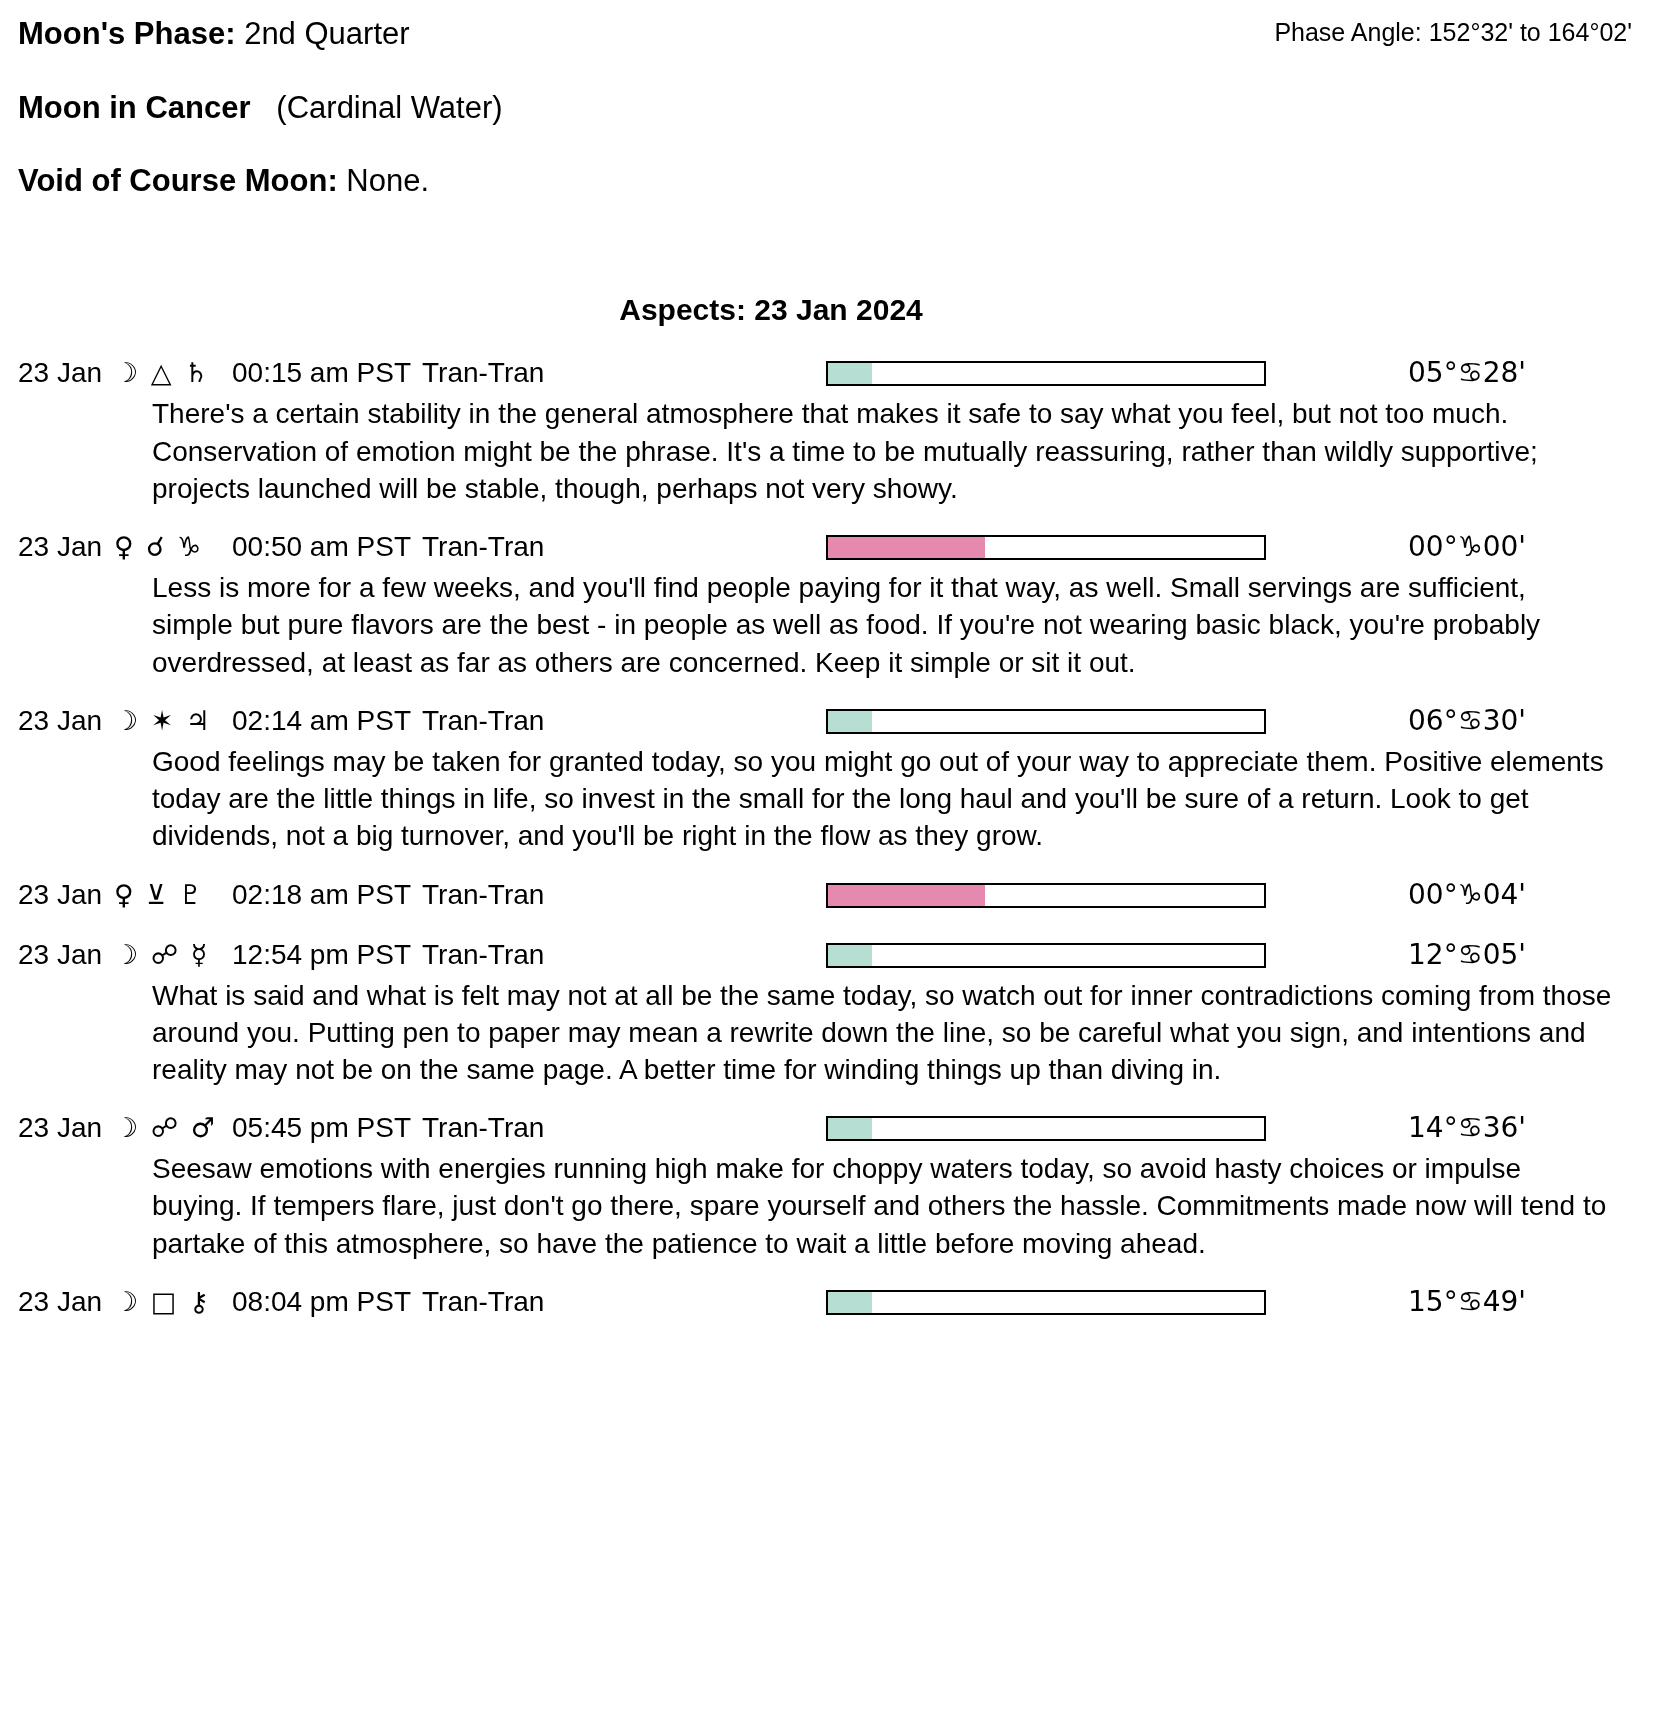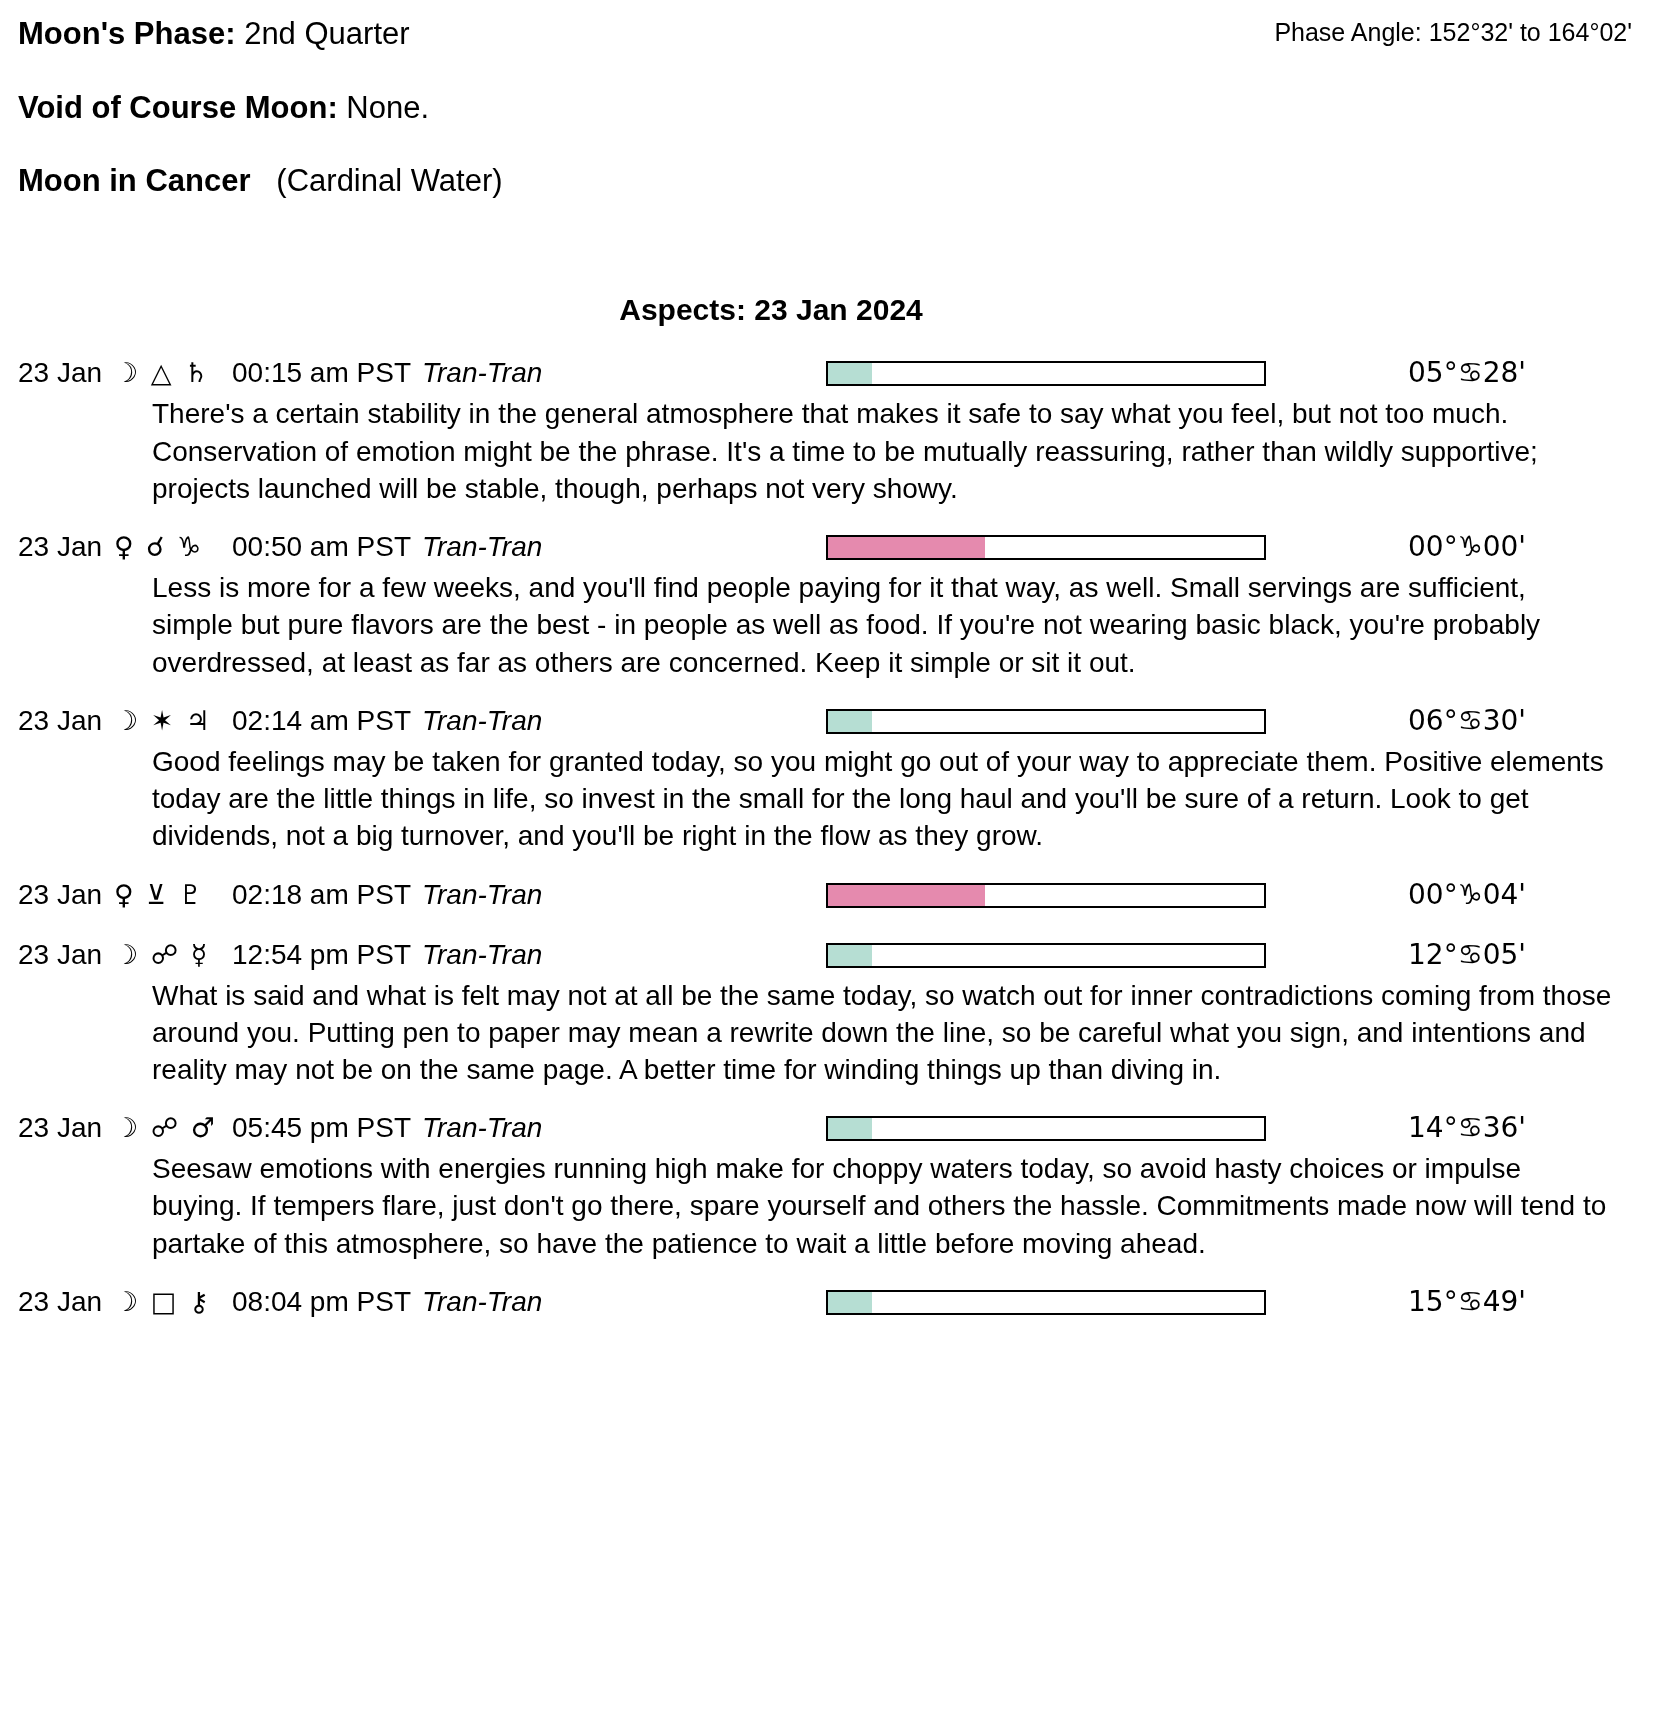--- a/index.html
+++ b/index.html
@@ -73,21 +73,20 @@
     font-size: 27px;
     letter-spacing: 2px;
   }
   .a-time {
     display: inline-block;
     width: 190px;
   }
   .a-type {
     display: inline-block;
     width: 180px;
-    font-style: italic;
   }
   .bar-wrap {
     position: absolute;
     left: 808px;
     top: 6px;
     width: 440px;
     height: 25px;
     border: 2px solid #000000;
     box-sizing: border-box;
     background: #ffffff;
@@ -122,30 +121,30 @@
       <span>2nd Quarter</span>
     </div>
     <div class="phase-angle">
       <span>Phase Angle:</span>
       <span>152°32' to 164°02'</span>
     </div>
   </div>
 
   <div class="header-row">
     <div class="header-line">
-      <b>Void of Course Moon:</b>
-      <span>None.</span>
+      <b>Moon in Cancer</b>
+      &nbsp;
+      <span>(Cardinal Water)</span>
     </div>
   </div>
 
   <div class="header-row">
     <div class="header-line">
-      <b>Moon in Cancer</b>
-      &nbsp;
-      <span>(Cardinal Water)</span>
+      <b>Void of Course Moon:</b>
+      <span>None.</span>
     </div>
   </div>
 
   <div class="aspects-title">Aspects: 23 Jan 2024</div>
 
   <div id="aspect-list">
       <div class="aspect">
         <div class="aspect-head"><span class="a-date">23 Jan</span><span class="a-glyphs">☽ △ ♄</span><span class="a-time">00:15 am PST</span><span class="a-type">Tran-Tran</span><div class="bar-wrap">
             <div class="bar-fill" style="width: 10%; background: rgb(182, 222, 211);"></div>
           </div><div class="a-pos">05°♋28'</div></div>

